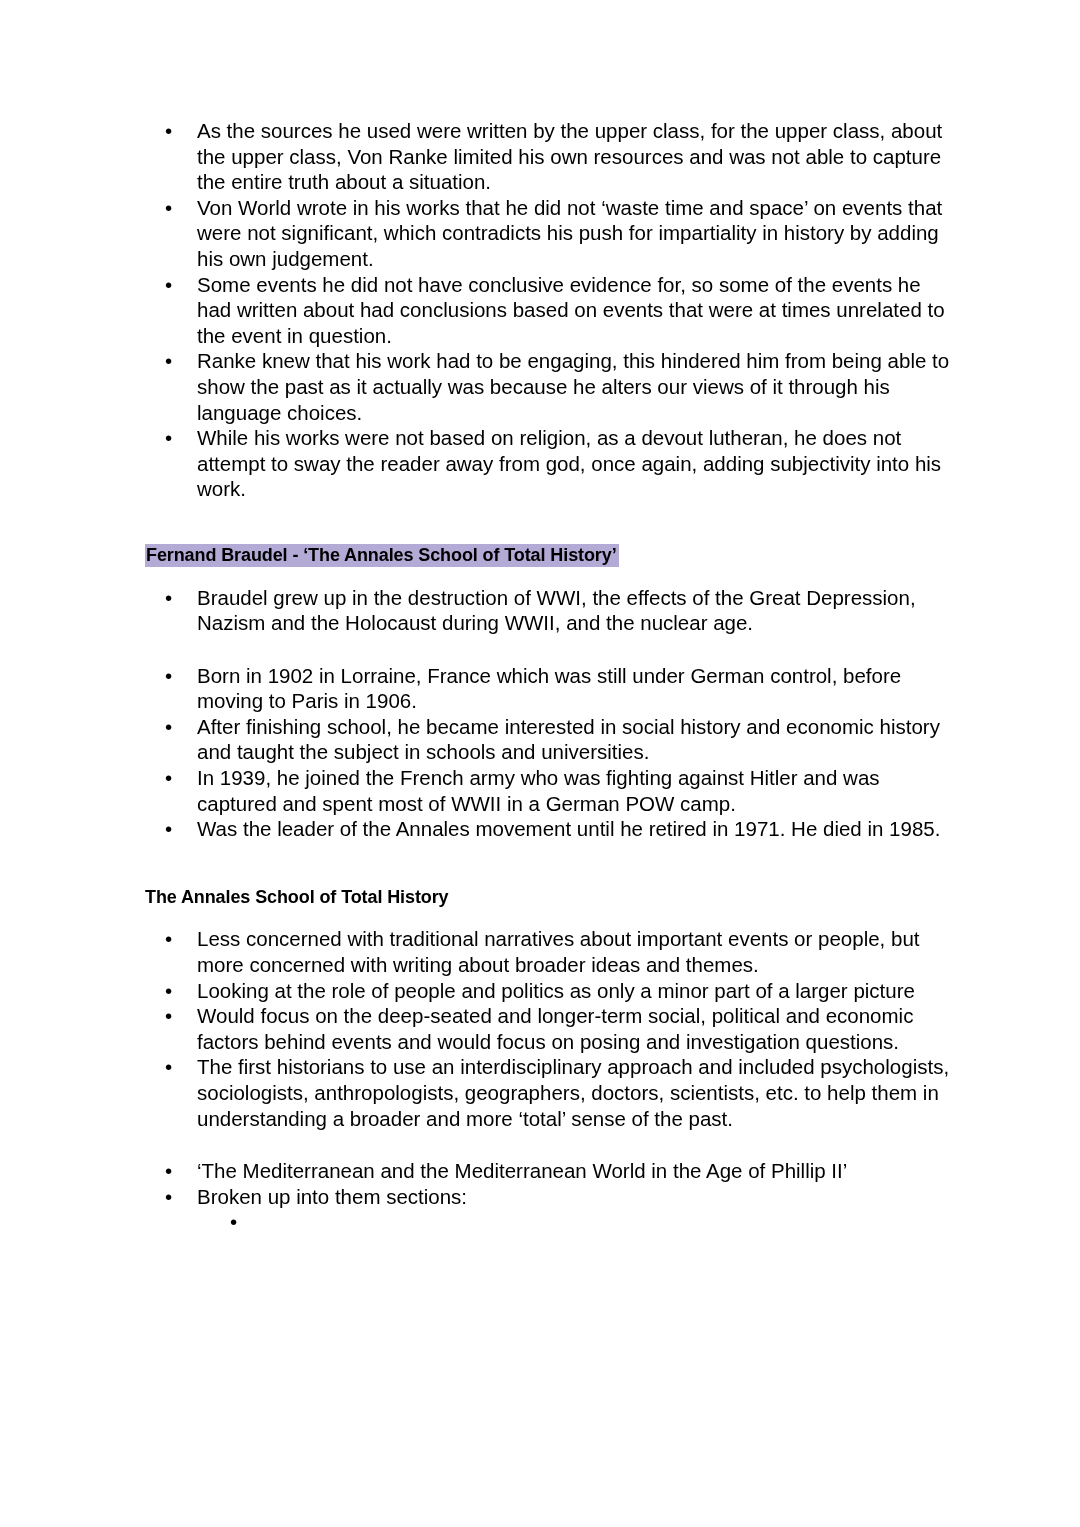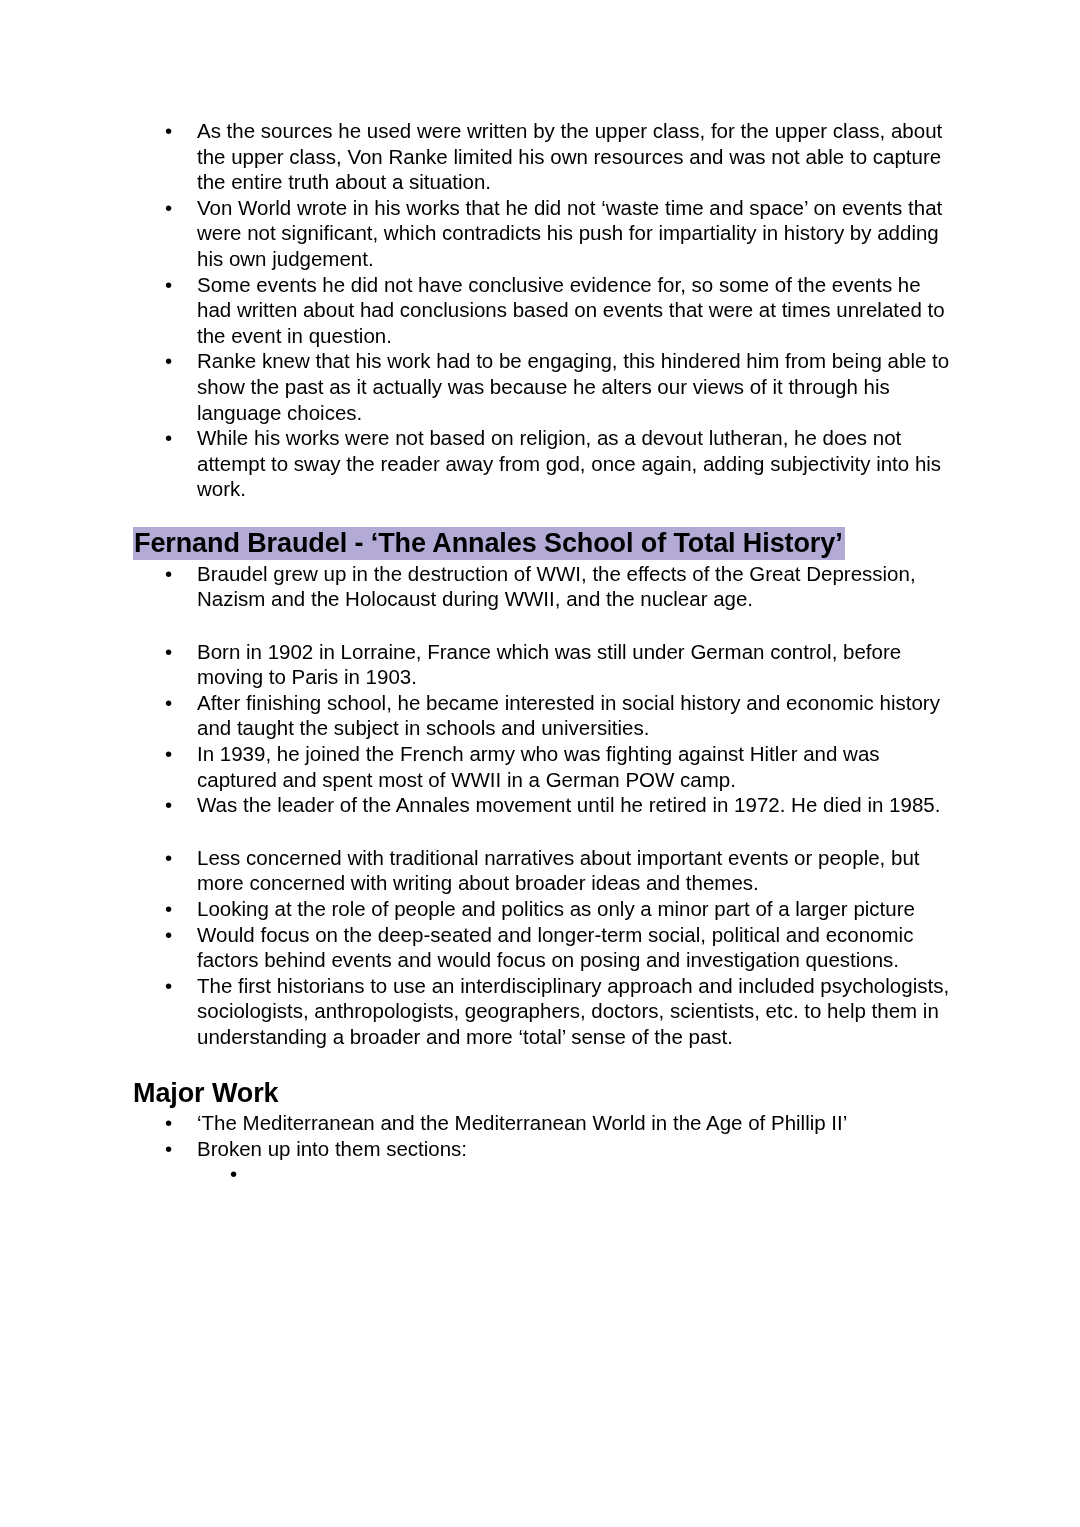--- a/index.html
+++ b/index.html
@@ -23,23 +23,23 @@
     padding: 118px 128px 0 129px;
   }
   .doc-body {
     font-size: 20.5px;
     line-height: 25.6px;
   }
 
   
   .heading {
     font-weight: bold;
-    font-size: 27px;
-    line-height: 25.6px;
-    margin: 4px;
+    font-size: 18px;
+    line-height: 25.6px;
+    margin: 16px;
     padding: 0;
     letter-spacing: -0.1px;
   }
   .heading-highlight {
     display: inline;
     background: #b4aad6;
     padding: 1px 2px 2px 1px;
     box-decoration-break: clone;
     -webkit-box-decoration-break: clone;
   }
@@ -131,38 +131,39 @@
         <span class="bullet">•</span>
         <span class="txt">Braudel grew up in the destruction of WWI, the effects of the Great Depression, Nazism and the Holocaust during WWII, and the nuclear age.</span>
       </li>
     </ul>
 
     <div class="block-gap"></div>
 
     <ul class="lvl1">
       <li>
         <span class="bullet">•</span>
-        <span class="txt">Born in 1902 in Lorraine, France which was still under German control, before moving to Paris in 1903.</span>
+        <span class="txt">Born in 1902 in Lorraine, France which was still under German control, before moving to Paris in 1906.</span>
       </li>
       <li>
         <span class="bullet">•</span>
         <span class="txt">After finishing school, he became interested in social history and economic history and taught the subject in schools and universities.</span>
       </li>
       <li>
         <span class="bullet">•</span>
         <span class="txt">In 1939, he joined the French army who was fighting against Hitler and was captured and spent most of WWII in a German POW camp.</span>
       </li>
       <li>
         <span class="bullet">•</span>
-        <span class="txt">Was the leader of the Annales movement until he retired in 1972. He died in 1985.</span>
+        <span class="txt">Was the leader of the Annales movement until he retired in 1971. He died in 1985.</span>
       </li>
     </ul>
 
     <div class="block-gap"></div>
 
+    <div class="heading">The Annales School of Total History</div>
     <ul class="lvl1">
       <li>
         <span class="bullet">•</span>
         <span class="txt">Less concerned with traditional narratives about important events or people, but more concerned with writing about broader ideas and themes.</span>
       </li>
       <li>
         <span class="bullet">•</span>
         <span class="txt">Looking at the role of people and politics as only a minor part of a larger picture</span>
       </li>
       <li>
@@ -170,21 +171,20 @@
         <span class="txt">Would focus on the deep-seated and longer-term social, political and economic factors behind events and would focus on posing and investigation questions.</span>
       </li>
       <li>
         <span class="bullet">•</span>
         <span class="txt">The first historians to use an interdisciplinary approach and included psychologists, sociologists, anthropologists, geographers, doctors, scientists, etc. to help them in understanding a broader and more ‘total’ sense of the past.</span>
       </li>
     </ul>
 
     <div class="block-gap"></div>
 
-    <div class="heading">Major Work</div>
     <ul class="lvl1">
       <li>
         <span class="bullet">•</span>
         <span class="txt">‘The Mediterranean and the Mediterranean World in the Age of Phillip II’</span>
       </li>
       <li>
         <span class="bullet">•</span>
         <span class="txt">Broken up into them sections:</span>
       </li>
     </ul>

